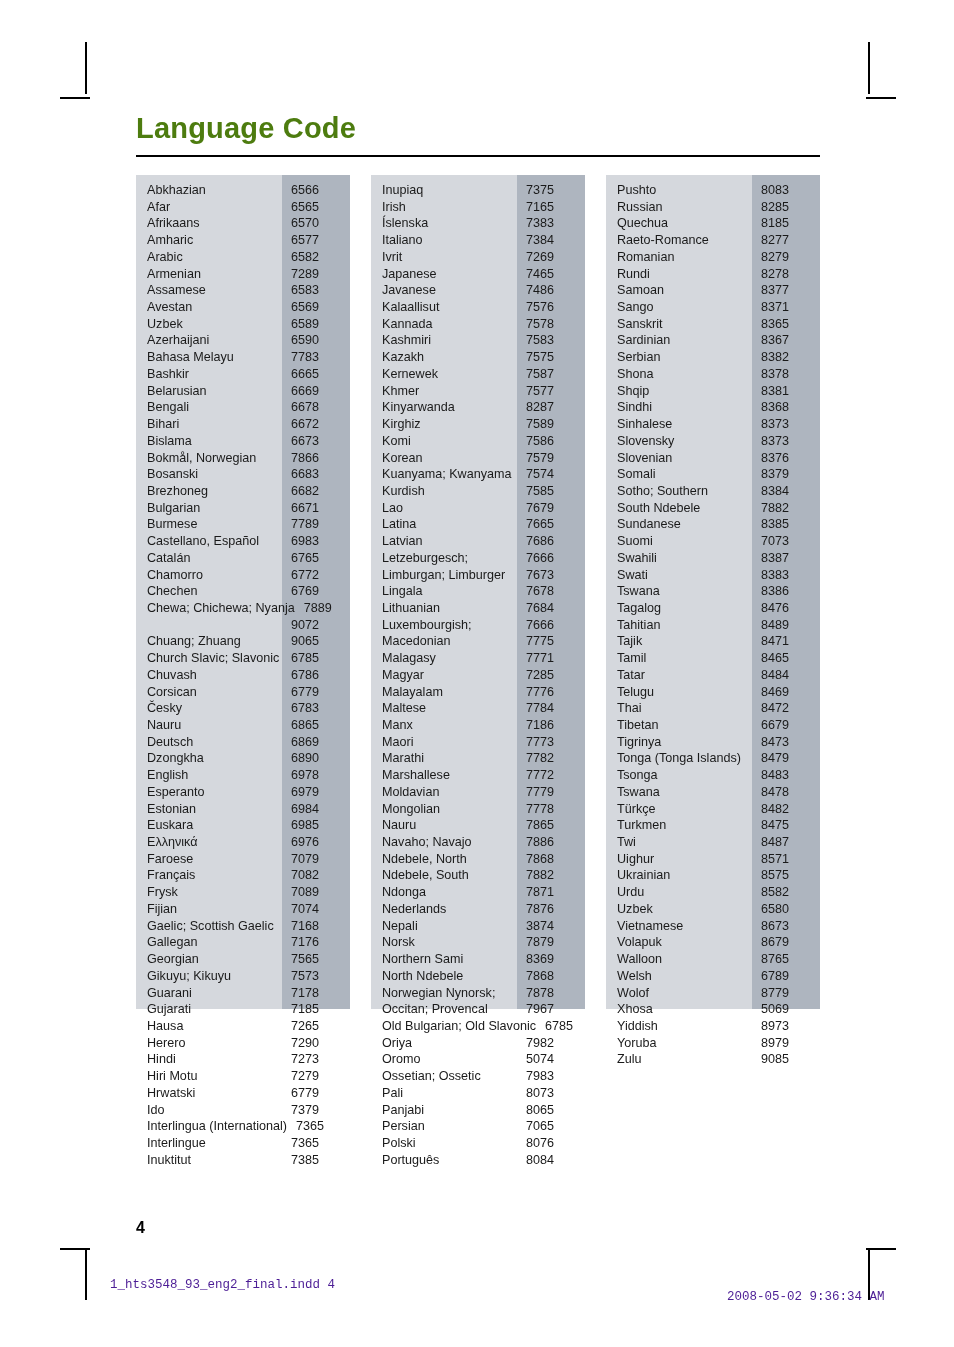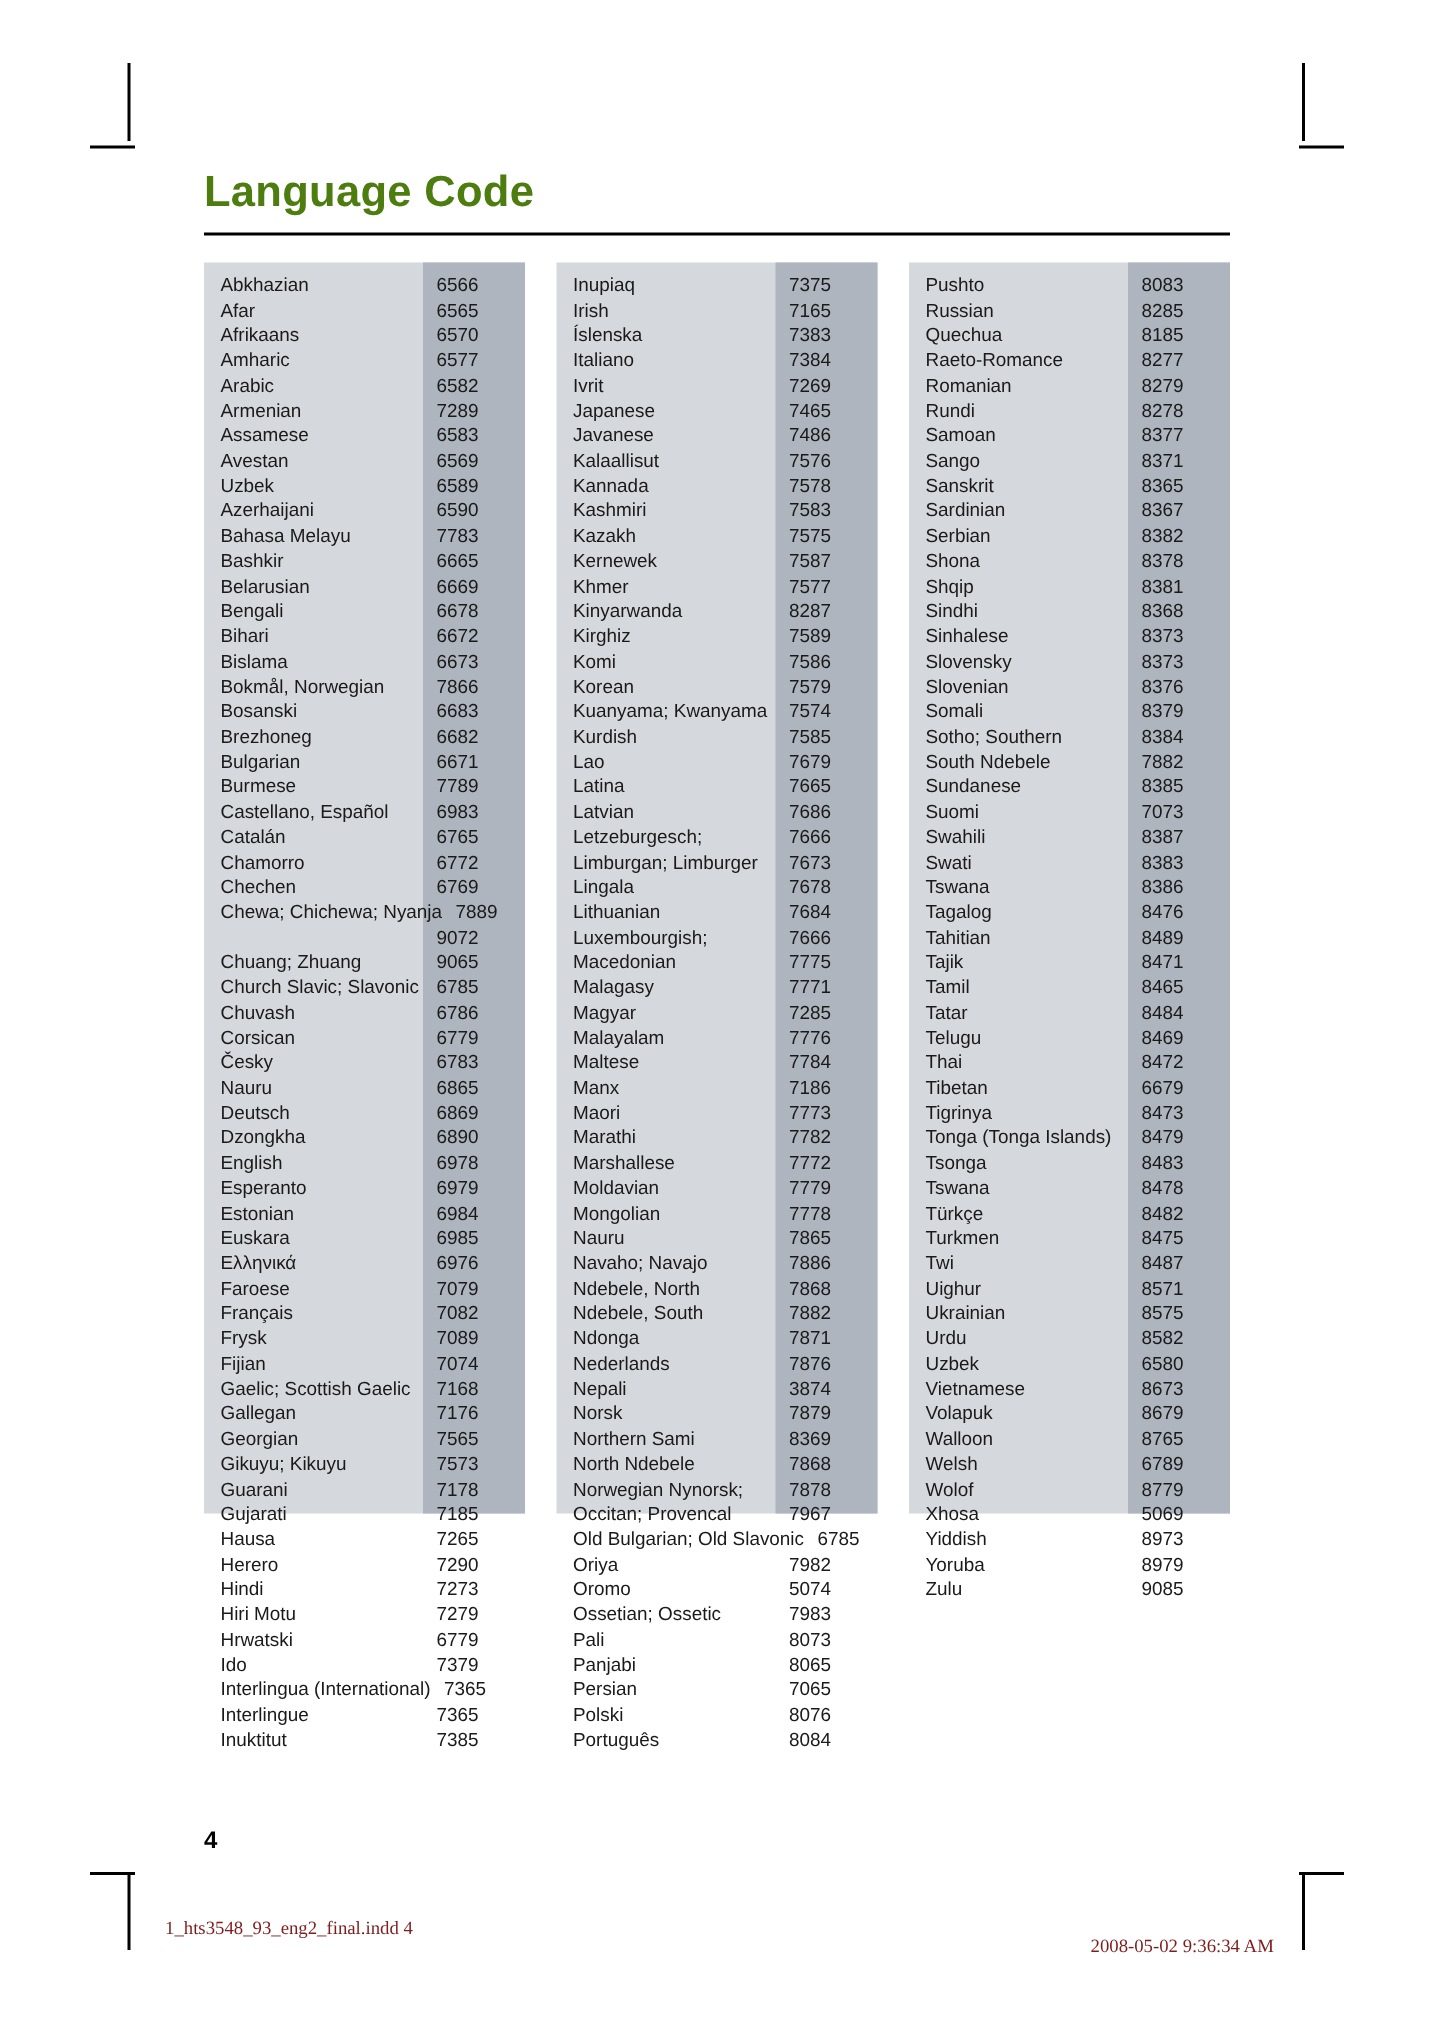--- a/index.html
+++ b/index.html
@@ -123,23 +123,23 @@
   }
   .footer {
     position: absolute;
     left: 0;
     top: 1278px;
     width: 954px;
     height: 24px;
   }
   .footer-text {
     position: absolute;
-    font-family: Liberation Serif, serif;
+    font-family: Liberation Mono, monospace;
     font-size: 12.5px;
-    color: #7f1d1d;
+    color: #4c1d95;
     white-space: nowrap;
   }
   .footer-left  { left: 110px; top: 0; }
   .footer-right { left: 727px; top: 12px; }
 </style>
 </head>
 <body>
 
 <div class="page">
 

